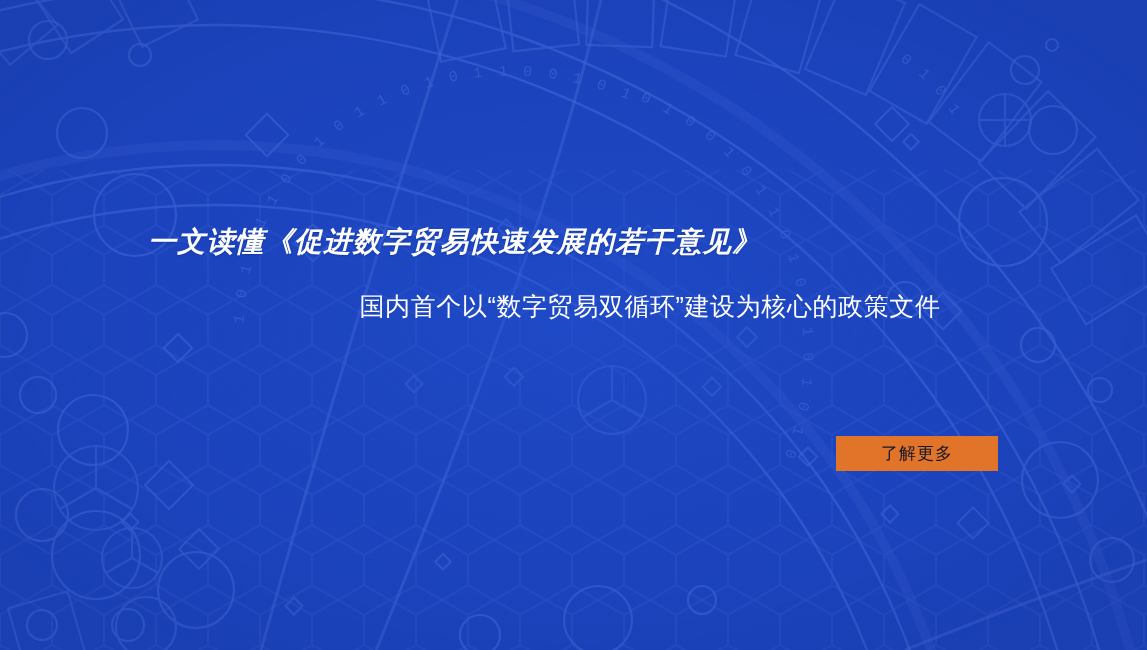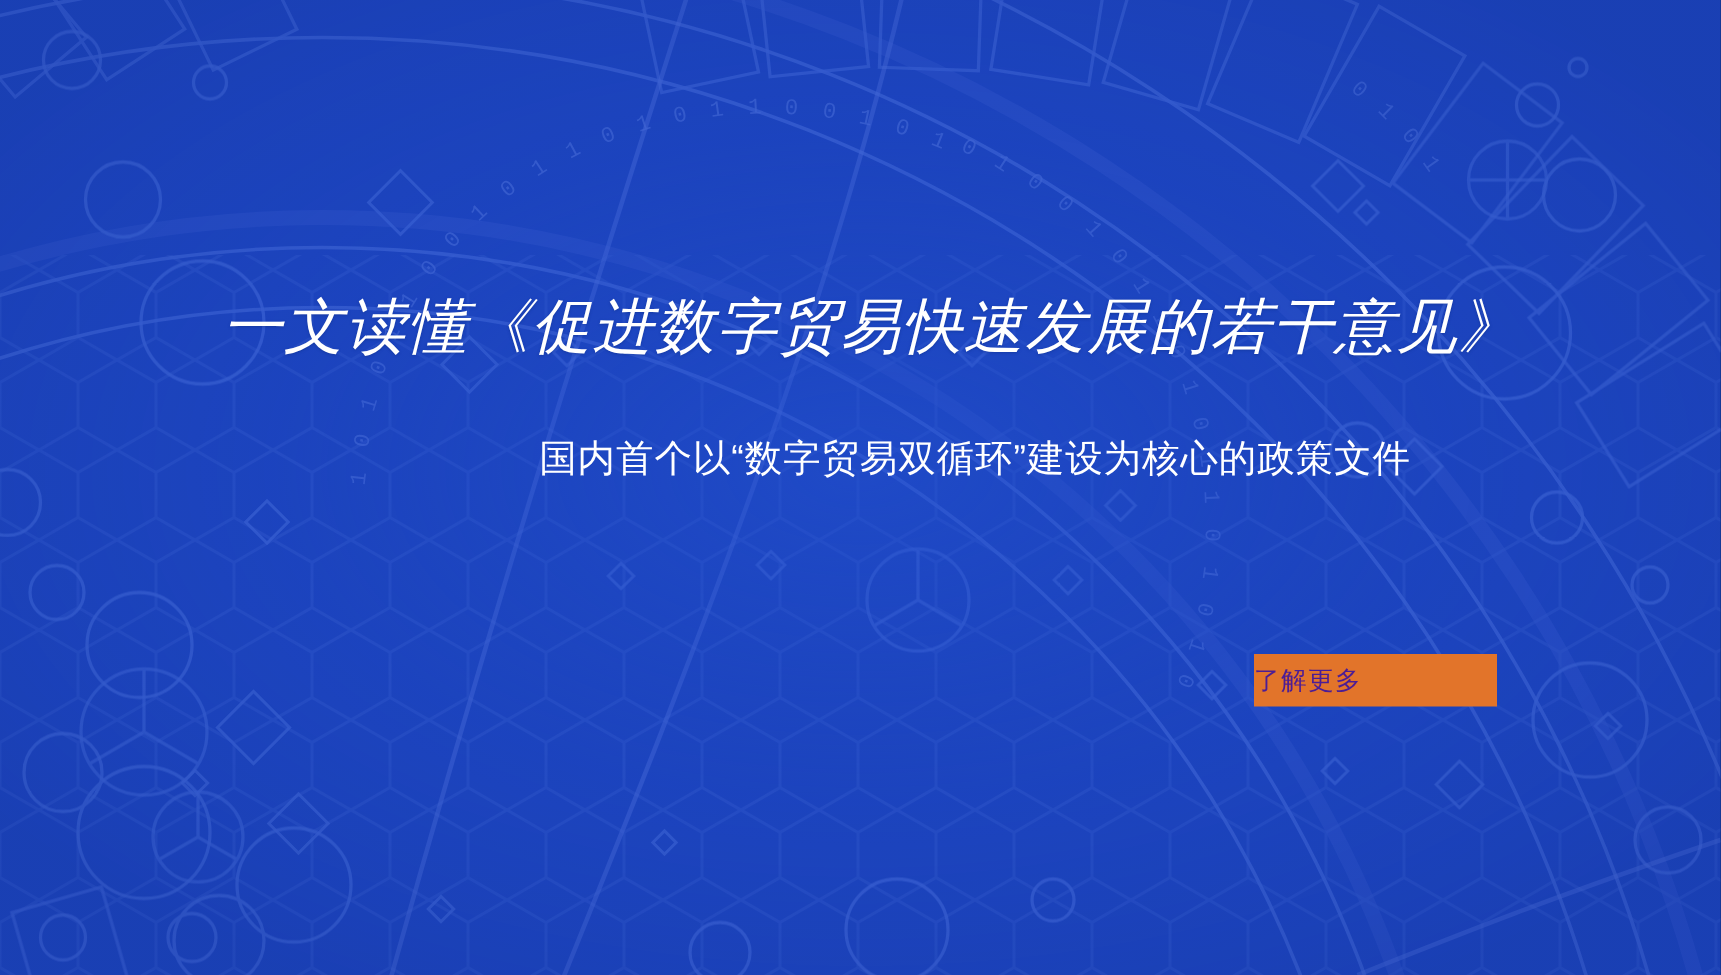--- a/index.html
+++ b/index.html
@@ -25,26 +25,26 @@
   #content {
     position: absolute;
     inset: 0;
     width: 1147px;
     height: 650px;
   }
 
   .headline {
     position: absolute;
     left: 148px;
-    top: 192px;
+    top: 216px;
     width: 870px;
     color: #ffffff;
-    font-size: 40px;
+    font-size: 28px;
     line-height: 52px;
-    font-weight: 400;
+    font-weight: 700;
     font-style: italic;
     letter-spacing: 1.2px;
     white-space: nowrap;
     text-shadow: 0 1px 2px rgba(10, 38, 110, 0.35);
   }
 
   .subheadline {
     position: absolute;
     left: 300px;
     top: 288px;
@@ -60,26 +60,26 @@
 
   .cta-button {
     position: absolute;
     left: 836px;
     top: 436px;
     width: 162px;
     height: 35px;
     background: #e2742a;
     border: none;
     border-radius: 0;
-    color: #4c1d95;
+    color: #0f172a;
     font-family: "Liberation Sans", "DejaVu Sans", sans-serif;
     font-size: 17px;
     line-height: 35px;
     letter-spacing: 1px;
-    text-align: left;
+    text-align: center;
     padding: 0;
     cursor: pointer;
     display: block;
   }
 </style>
 </head>
 <body>
 
 <div id="stage">
 

